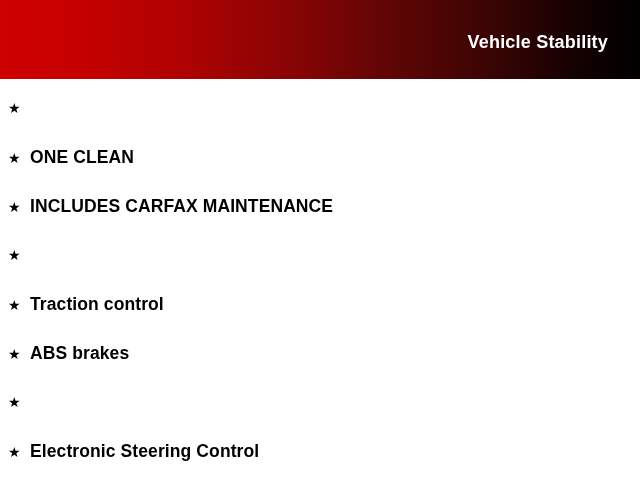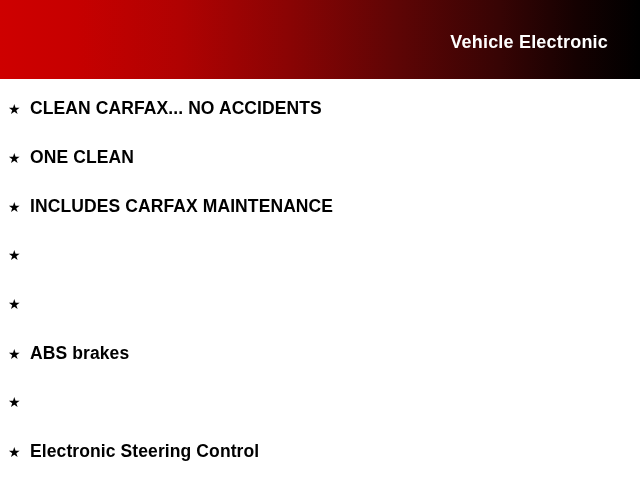--- a/index.html
+++ b/index.html
@@ -85,46 +85,46 @@
     letter-spacing: 0.1px;
     white-space: nowrap;
   }
 </style>
 </head>
 <body>
 
 <div class="page">
 
   <div class="banner">
-    <div class="banner-title">Vehicle Electronic</div>
+    <div class="banner-title">Vehicle Stability</div>
   </div>
 
   <ul class="highlights-list">
 
     <li class="highlight-item">
       <span class="bullet-star">★</span>
-      <span class="highlight-text">CLEAN CARFAX... NO ACCIDENTS</span>
     </li>
 
     <li class="highlight-item">
       <span class="bullet-star">★</span>
       <span class="highlight-text">ONE CLEAN</span>
     </li>
 
     <li class="highlight-item">
       <span class="bullet-star">★</span>
       <span class="highlight-text">INCLUDES CARFAX MAINTENANCE</span>
     </li>
 
     <li class="highlight-item">
       <span class="bullet-star">★</span>
     </li>
 
     <li class="highlight-item">
       <span class="bullet-star">★</span>
+      <span class="highlight-text">Traction control</span>
     </li>
 
     <li class="highlight-item">
       <span class="bullet-star">★</span>
       <span class="highlight-text">ABS brakes</span>
     </li>
 
     <li class="highlight-item">
       <span class="bullet-star">★</span>
     </li>

